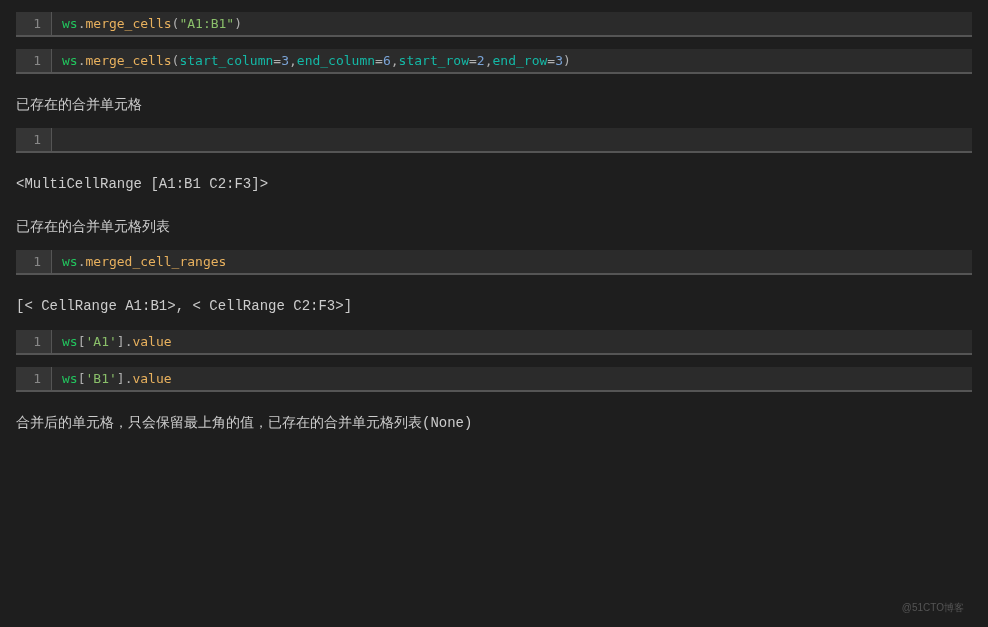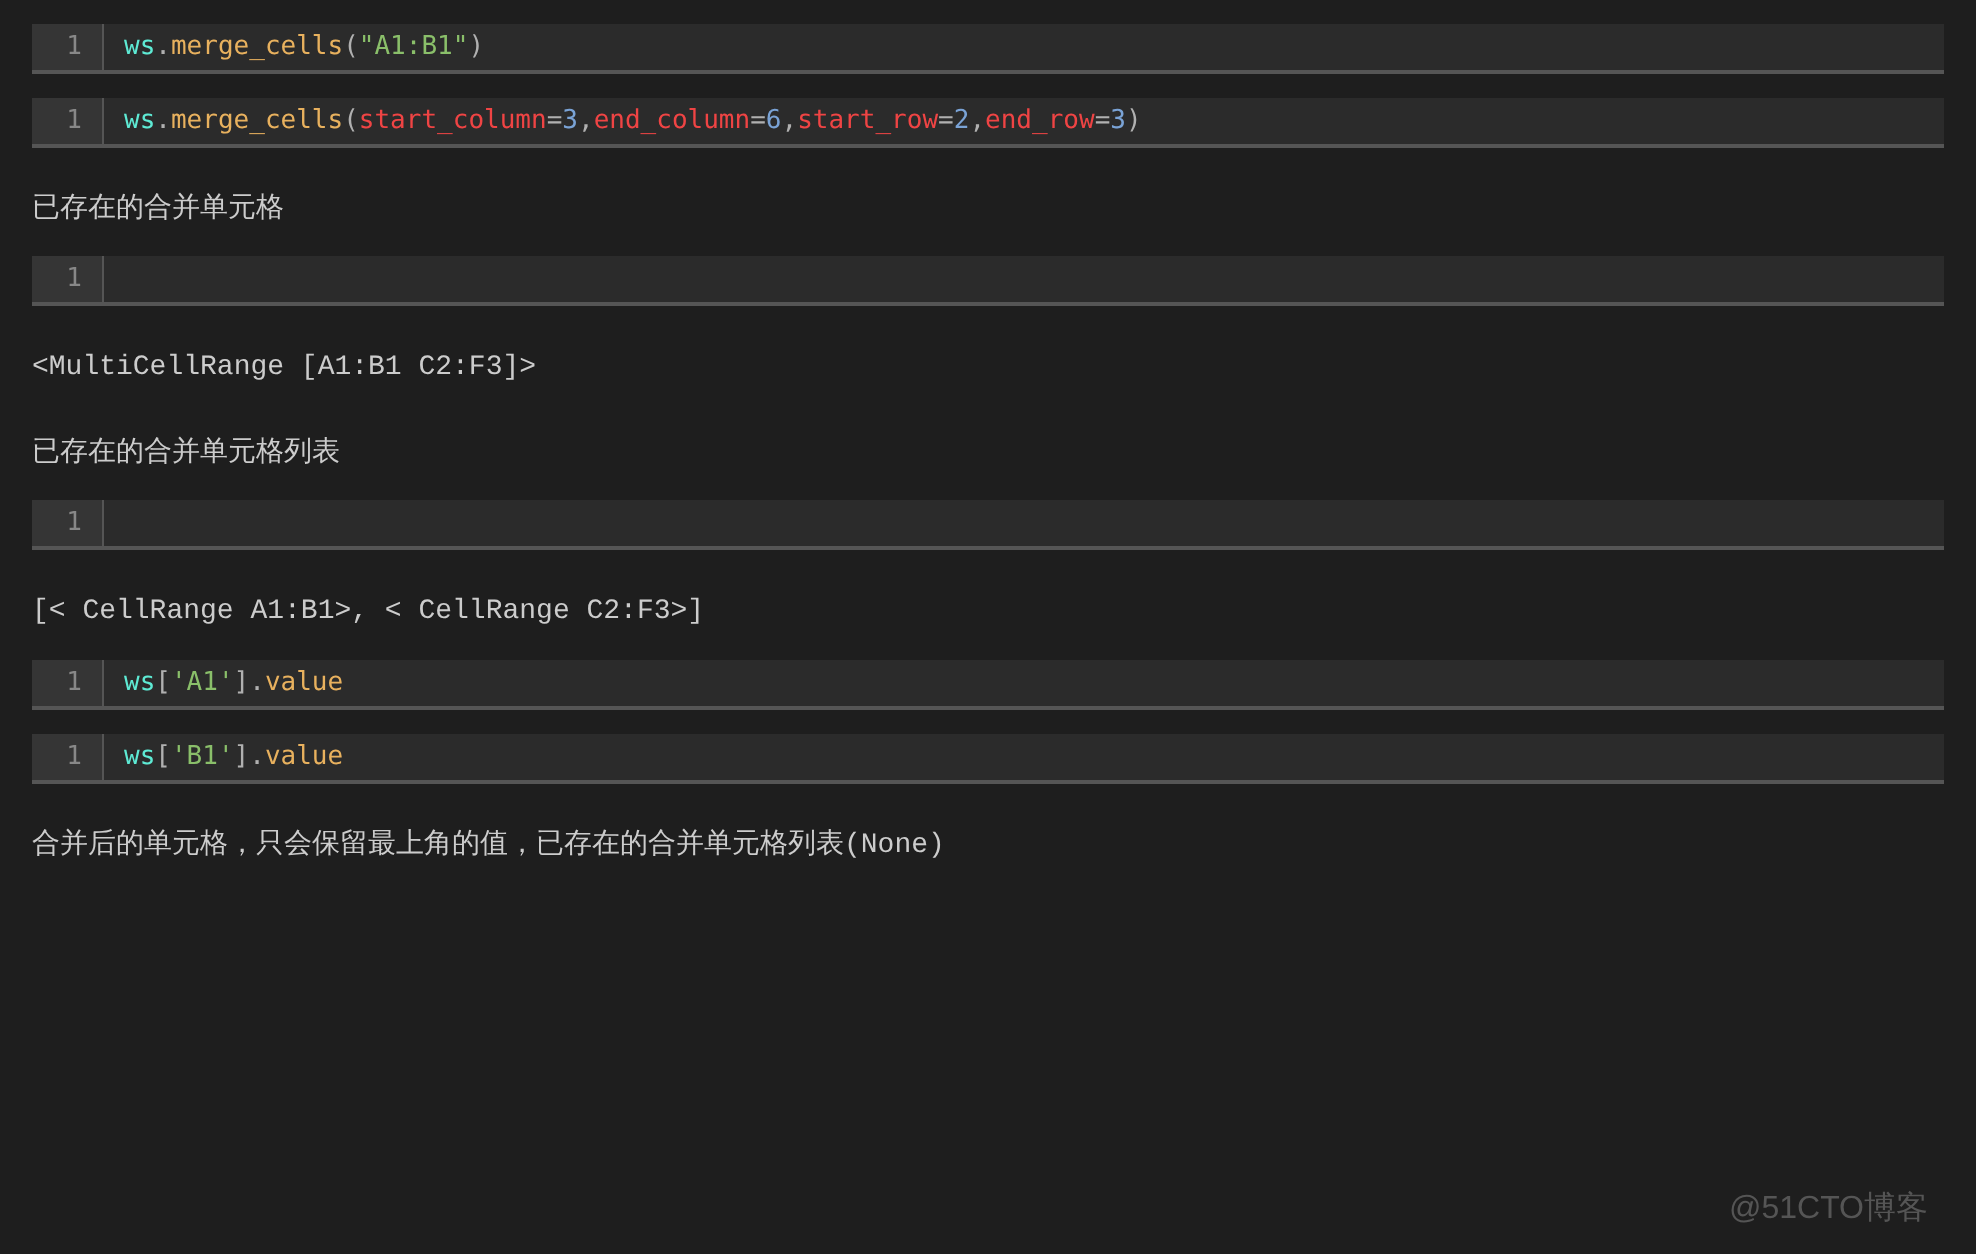--- a/index.html
+++ b/index.html
@@ -42,33 +42,33 @@
       padding: 4px 10px;
       white-space: pre;
       flex: 1;
     }
     .text-block {
       color: #ccc;
       margin: 20px 0 10px 0;
       line-height: 1.6;
       font-family: Liberation Mono, monospace;
     }
-    .tok-ident { color: #5eead4; margin-top: 44px; }
+    .tok-ident { color: #22c55e; margin-top: 44px; }
     .tok-punct { color: #b0b0b0; }
     .tok-method { color: #e8b15e; text-align: center; }
     .tok-str { color: #8abf6a; }
     .tok-num { color: #7aa3d6; }
-    .tok-kw { color: #ef4444; }
+    .tok-kw { color: #14b8a6; }
     .tok-paren { color: #b0b0b0; }
     .watermark {
       position: absolute;
       bottom: 12px;
       right: 24px;
       color: #555;
-      font-size: 16px;
+      font-size: 10px;
       pointer-events: none;
     }
   </style>
 </head>
 <body>
 
 <div class="content">
     <div class="code-block">
       <div class="line-number">1</div>
       <div class="code-content"><span class="tok-ident">ws</span><span class="tok-punct">.</span><span class="tok-method">merge_cells</span><span class="tok-paren">(</span><span class="tok-str">"A1:B1"</span><span class="tok-paren">)</span></div>
@@ -78,20 +78,21 @@
       <div class="code-content"><span class="tok-ident">ws</span><span class="tok-punct">.</span><span class="tok-method">merge_cells</span><span class="tok-paren">(</span><span class="tok-kw">start_column</span><span class="tok-punct">=</span><span class="tok-num">3</span><span class="tok-punct">,</span><span class="tok-kw">end_column</span><span class="tok-punct">=</span><span class="tok-num">6</span><span class="tok-punct">,</span><span class="tok-kw">start_row</span><span class="tok-punct">=</span><span class="tok-num">2</span><span class="tok-punct">,</span><span class="tok-kw">end_row</span><span class="tok-punct">=</span><span class="tok-num">3</span><span class="tok-paren">)</span></div>
     </div>
     <p class="text-block">已存在的合并单元格</p>
     <div class="code-block">
       <div class="line-number">1</div>
     </div>
     <p class="text-block">&lt;MultiCellRange [A1:B1 C2:F3]&gt;</p>
     <p class="text-block">已存在的合并单元格列表</p>
     <div class="code-block">
       <div class="line-number">1</div>
+      <div class="code-content"><span class="tok-ident">ws</span><span class="tok-punct">.</span><span class="tok-method">merged_cell_ranges</span></div>
     </div>
     <p class="text-block">[&lt; CellRange A1:B1&gt;, &lt; CellRange C2:F3&gt;]</p>
     <div class="code-block">
       <div class="line-number">1</div>
       <div class="code-content"><span class="tok-ident">ws</span><span class="tok-punct">[</span><span class="tok-str">'A1'</span><span class="tok-punct">]</span><span class="tok-punct">.</span><span class="tok-method">value</span></div>
     </div>
     <div class="code-block">
       <div class="line-number">1</div>
       <div class="code-content"><span class="tok-ident">ws</span><span class="tok-punct">[</span><span class="tok-str">'B1'</span><span class="tok-punct">]</span><span class="tok-punct">.</span><span class="tok-method">value</span></div>
     </div>

